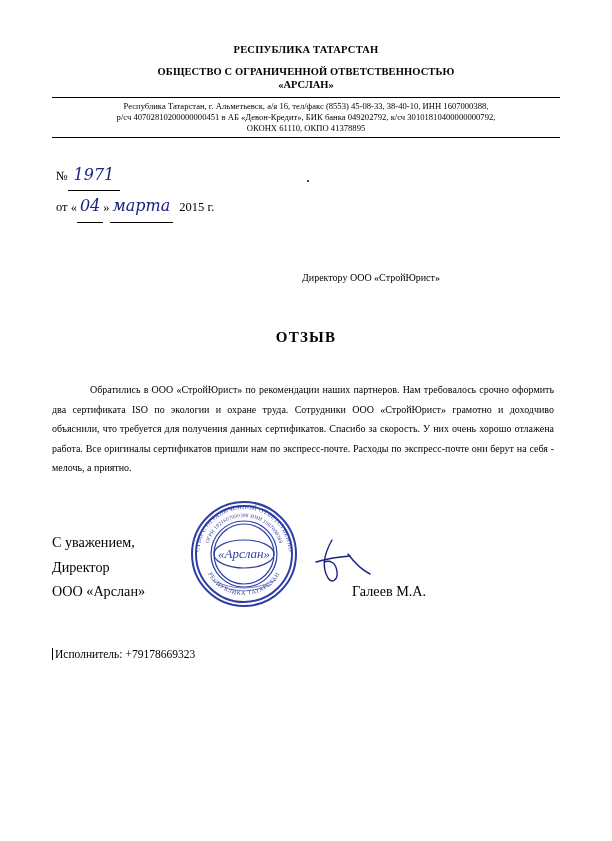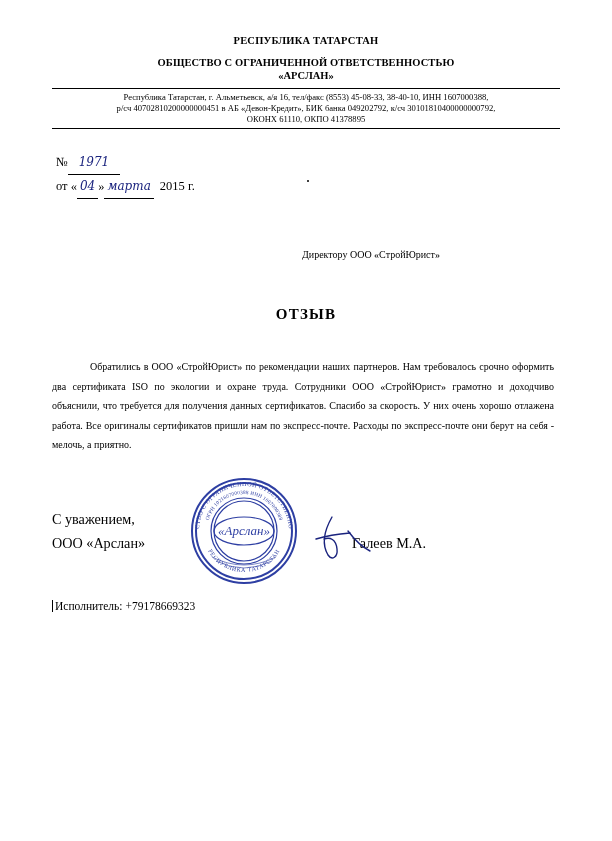--- a/index.html
+++ b/index.html
@@ -13,21 +13,21 @@
     font-family: "Liberation Serif", serif;
     color: #000000;
     position: relative;
     overflow: hidden;
   }
   .page {
     position: relative;
     width: 612px;
     height: 841px;
     box-sizing: border-box;
-    padding: 27px 52px 0 52px;
+    padding: 36px 52px 0 52px;
   }
 
   
   .letterhead {
     text-align: center;
   }
   .lh-republic {
     font-size: 10.5px;
     font-weight: bold;
     letter-spacing: 0.2px;
@@ -66,21 +66,21 @@
     line-height: 1.9;
   }
   .numdate .row {
     display: flex;
     align-items: baseline;
   }
   .hand {
     font-family: "DejaVu Serif", serif;
     font-style: italic;
     color: #1a237e;
-    font-size: 12px;
+    font-size: 16px;
     position: relative;
     display: inline-block;
     padding: 0 3px;
   }
   .hand.underline::after {
     content: "";
     position: absolute;
     left: 0; right: 0;
     bottom: -1px;
     height: 1px;
@@ -263,20 +263,21 @@
       <svg width="90" height="60" viewBox="0 0 90 60" xmlns="http://www.w3.org/2000/svg">
         <g fill="none" stroke="#1a237e" stroke-width="1.4" stroke-linecap="round">
           <path d="M 28,8 C 20,22 18,36 24,46 C 28,52 34,48 33,40 C 32,30 26,28 20,30"></path>
           <path d="M 12,30 C 22,27 34,25 46,24"></path>
           <path d="M 44,22 C 50,30 58,38 66,42"></path>
         </g>
       </svg>
     </div>
 
     <div class="sig-line">С уважением,</div>
+    <div class="sig-line">Директор</div>
     <div class="sig-row">
       <div class="sig-left">ООО «Арслан»</div>
       <div class="sig-name">Галеев М.А.</div>
     </div>
   </div>
 
   <div class="footer">
     <span class="bar">Исполнитель: +79178669323</span>
   </div>
 

